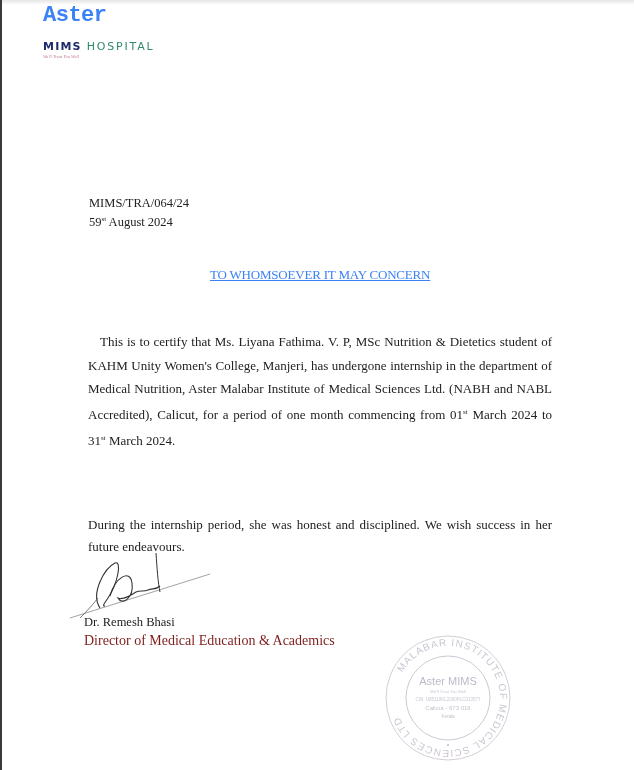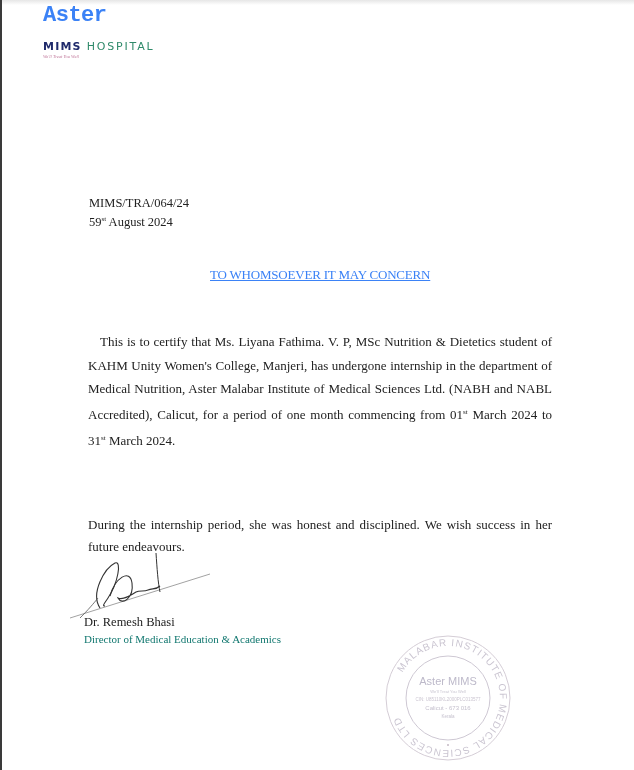--- a/index.html
+++ b/index.html
@@ -42,21 +42,21 @@
     position:absolute; left:88px; width:464px;
     font-size:13px; line-height:23.5px; color:#222; text-align:justify;
   }
   .para1 { top:330px; text-indent:12px; }
   .para2 { top:498px; line-height:22px;margin-top:16px; }
   .para b { font-weight:normal;margin-top:28px; }
   .para sup { font-size:7px; }
 
   .signature { position:absolute; left:60px; top:548px; }
   .sig-name { position:absolute; left:84px; top:615px; font-size:12.5px; font-weight:normal; color:#222; }
-  .sig-title { position:absolute; left:84px; top:633px; font-size:11px; color:#0f766e; }
+  .sig-title { position:absolute; left:84px; top:633px; font-size:14px; color:#7f1d1d; }
 
   .stamp { position:absolute; left:383px; top:633px; width:130px; height:130px; opacity:0.75; }
 </style>
 </head>
 <body>
 
 <div class="top-shade"></div>
 <div class="left-edge"></div>
 
 <div class="logo">

